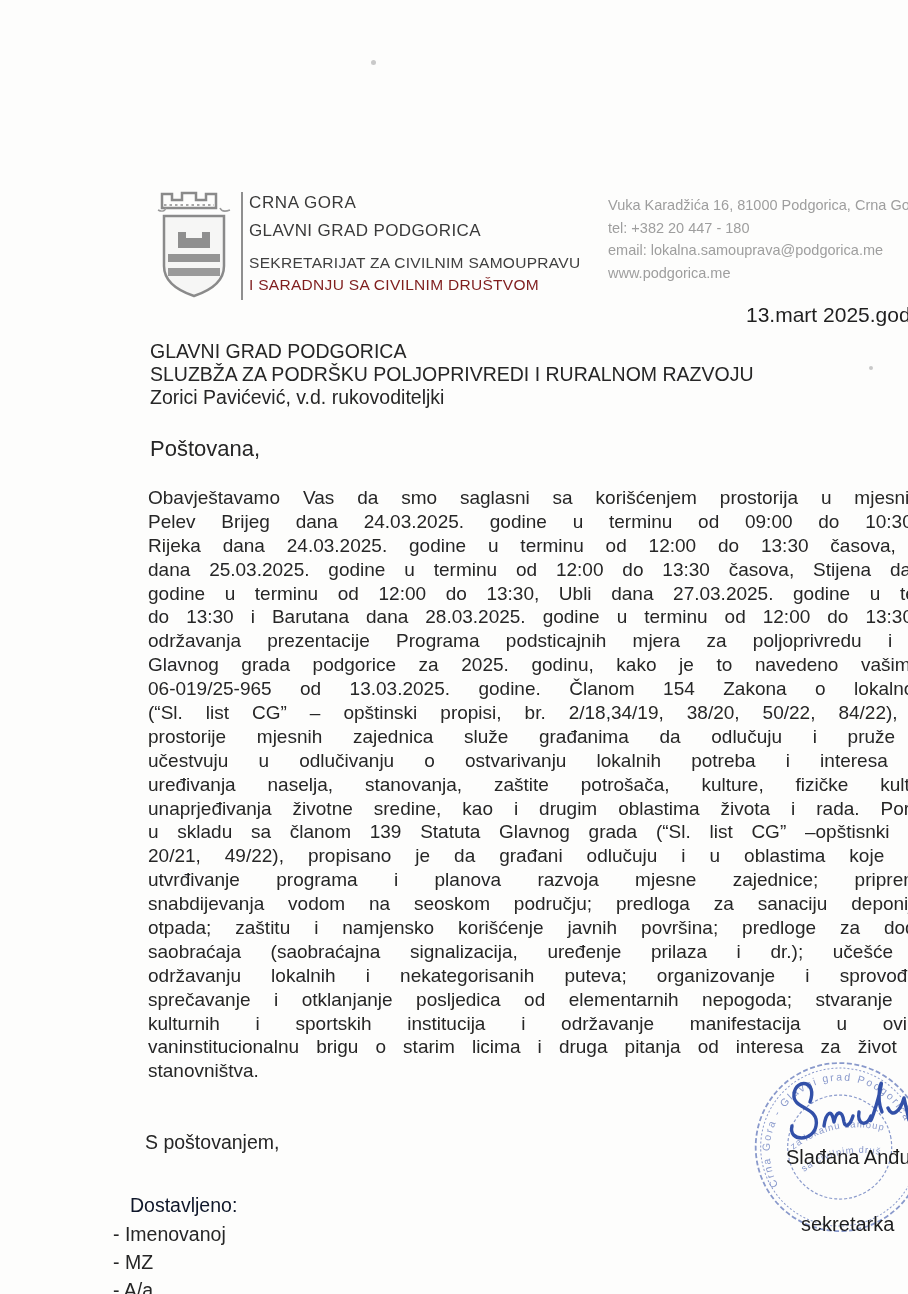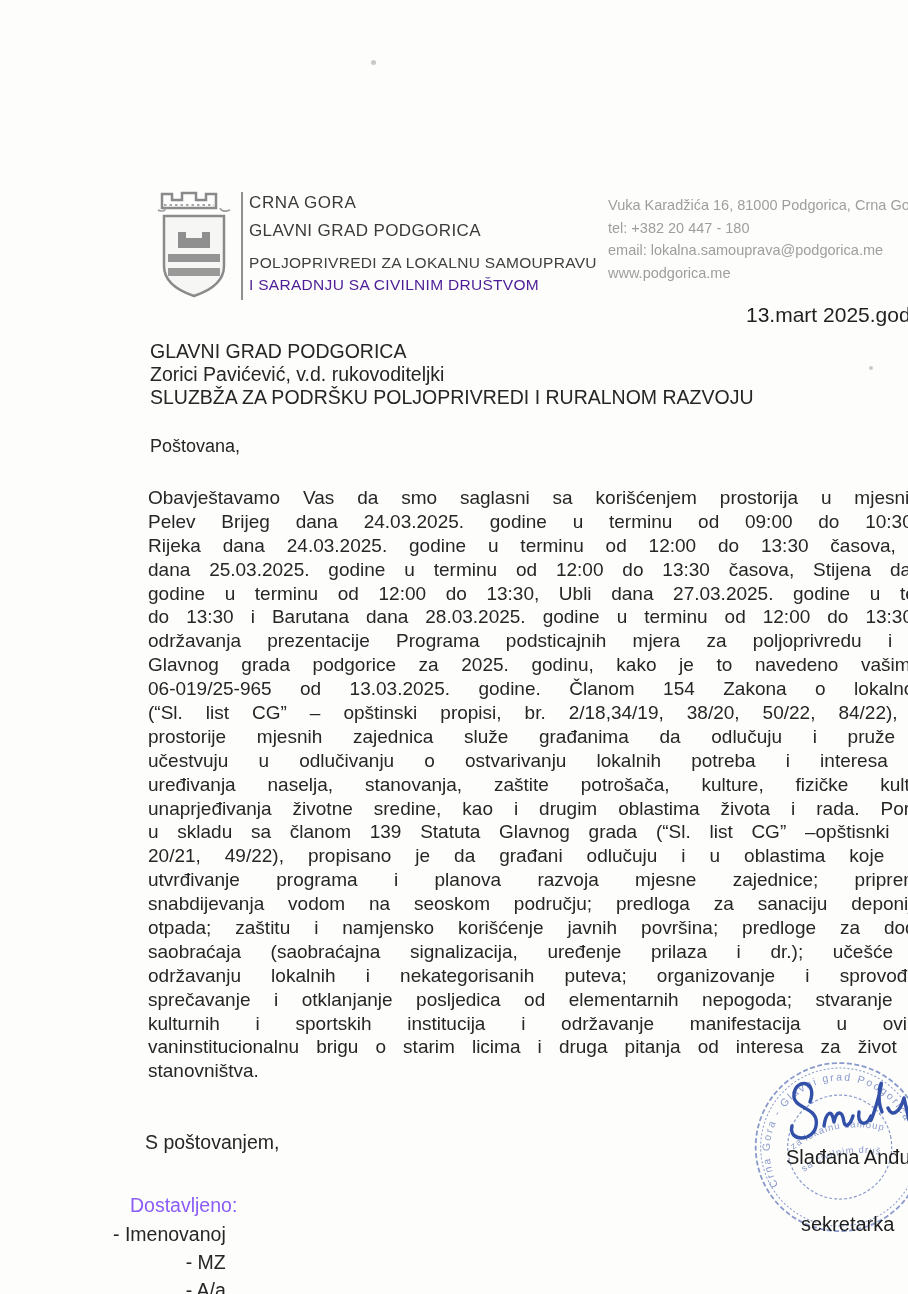--- a/index.html
+++ b/index.html
@@ -14,46 +14,46 @@
     padding-left:44px;
   }
   .abs{position:absolute;}
   
   .coa{left:152px;top:186px;}
   .lh-divider{left:241px;top:192px;width:2px;height:108px;background:#8f8f8f;}
   .lh-left{left:249px;top:194px;line-height:1;}
   .lh-country{font-size:17px;letter-spacing:.6px;color:#3a3a3a;}
   .lh-city{font-size:17px;letter-spacing:.4px;color:#3a3a3a;margin-top:11px;}
   .lh-dept1{font-size:15.5px;letter-spacing:.3px;color:#404040;margin-top:16px;}
-  .lh-dept2{font-size:15.5px;letter-spacing:.3px;color:#4c1d95;margin-top:6px;}
+  .lh-dept2{font-size:15.5px;letter-spacing:.3px;color:#7f1d1d;margin-top:6px;}
   .lh-right{left:608px;top:194px;font-size:14.5px;line-height:22.5px;color:#9e9e9e;white-space:nowrap;}
   .ref-number{left:140px;top:299px;font-size:21px;color:#1f1f1f;}
   .ref-date{left:746px;top:303px;font-size:21px;color:#1f1f1f;white-space:nowrap;}
   
   .recipient{left:150px;top:340px;font-size:19.5px;line-height:23px;color:#262626;}
-  .salutation{left:150px;top:436px;font-size:18px;color:#262626;}
+  .salutation{left:150px;top:436px;font-size:22px;color:#262626;}
   
   .body-par{left:148px;top:486px;width:856px;font-size:19px;color:#262626;}
   .bline{
     line-height:23.9px;
     text-align:justify;
     text-align-last:justify;
     height:23.9px;overflow:visible;white-space:normal;
   }
   .bline.last{text-align-last:left;}
   .closing{left:145px;top:1111px;font-size:19.5px;color:#262626;margin-top:20px;}
   
   .stamp{left:750px;top:1054px;transform:rotate(-12deg);opacity:.88;}
   .sig-svg{left:780px;top:1068px;}
   .sig-name{left:786px;top:1146px;font-size:20px;color:#1e1e1e;white-space:nowrap;}
   .sig-title{left:801px;top:1177px;font-size:20px;color:#1e1e1e;margin-top:36px;}
   
-  .dist-head{left:130px;top:1194px;font-size:19.5px;color:#8b5cf6;}
+  .dist-head{left:130px;top:1194px;font-size:19.5px;color:#0f172a;}
   .dist-list{left:113px;top:1220px;font-size:19.5px;color:#262626;}
-  .dist-item{line-height:28px;white-space:nowrap;text-align:right;}
+  .dist-item{line-height:28px;white-space:nowrap;}
   .speck{width:5px;height:5px;border-radius:50%;background:#c9c9c9;}
   .speck1{left:371px;top:60px;}
   .speck2{left:869px;top:366px;width:4px;height:4px;}
 </style>
 </head>
 <body>
 
 <div class="page">
 
   <div class="abs speck speck1"></div>
@@ -74,37 +74,37 @@
       <rect x="16" y="68" width="52" height="8" fill="#949494"></rect>
       <rect x="16" y="82" width="52" height="8" fill="#9a9a9a"></rect>
     </svg>
   </div>
 
   <div class="abs lh-divider"></div>
 
   <div class="abs lh-left">
     <div class="lh-country">CRNA GORA</div>
     <div class="lh-city">GLAVNI GRAD PODGORICA</div>
-    <div class="lh-dept1">POLJOPRIVREDI ZA LOKALNU SAMOUPRAVU</div>
+    <div class="lh-dept1">SEKRETARIJAT ZA CIVILNIM SAMOUPRAVU</div>
     <div class="lh-dept2">I SARADNJU SA CIVILNIM DRUŠTVOM</div>
   </div>
 
   <div class="abs lh-right">
     <div>Vuka Karadžića 16, 81000 Podgorica, Crna Gora</div>
     <div>tel: +382 20 447 - 180</div>
     <div>email: lokalna.samouprava@podgorica.me</div>
     <div>www.podgorica.me</div>
   </div>
 
   <div class="abs ref-date">13.mart 2025.godine</div>
 
   <div class="abs recipient">
     <div>GLAVNI GRAD PODGORICA</div>
+    <div>SLUZBŽA ZA PODRŠKU POLJOPRIVREDI I RURALNOM RAZVOJU</div>
     <div>Zorici Pavićević, v.d. rukovoditeljki</div>
-    <div>SLUZBŽA ZA PODRŠKU POLJOPRIVREDI I RURALNOM RAZVOJU</div>
   </div>
 
   <div class="abs salutation">Poštovana,</div>
 
   <div class="abs body-par">
       <div class="bline">Obavještavamo Vas da smo saglasni sa korišćenjem prostorija u mjesnim zajedn</div>
       <div class="bline">Pelev Brijeg dana 24.03.2025. godine u terminu od 09:00 do 10:30 časova,</div>
       <div class="bline">Rijeka dana 24.03.2025. godine u terminu od 12:00 do 13:30 časova, Donja G</div>
       <div class="bline">dana 25.03.2025. godine u terminu od 12:00 do 13:30 časova, Stijena dana 26.03.</div>
       <div class="bline">godine u terminu od 12:00 do 13:30, Ubli dana 27.03.2025. godine u terminu od</div>

